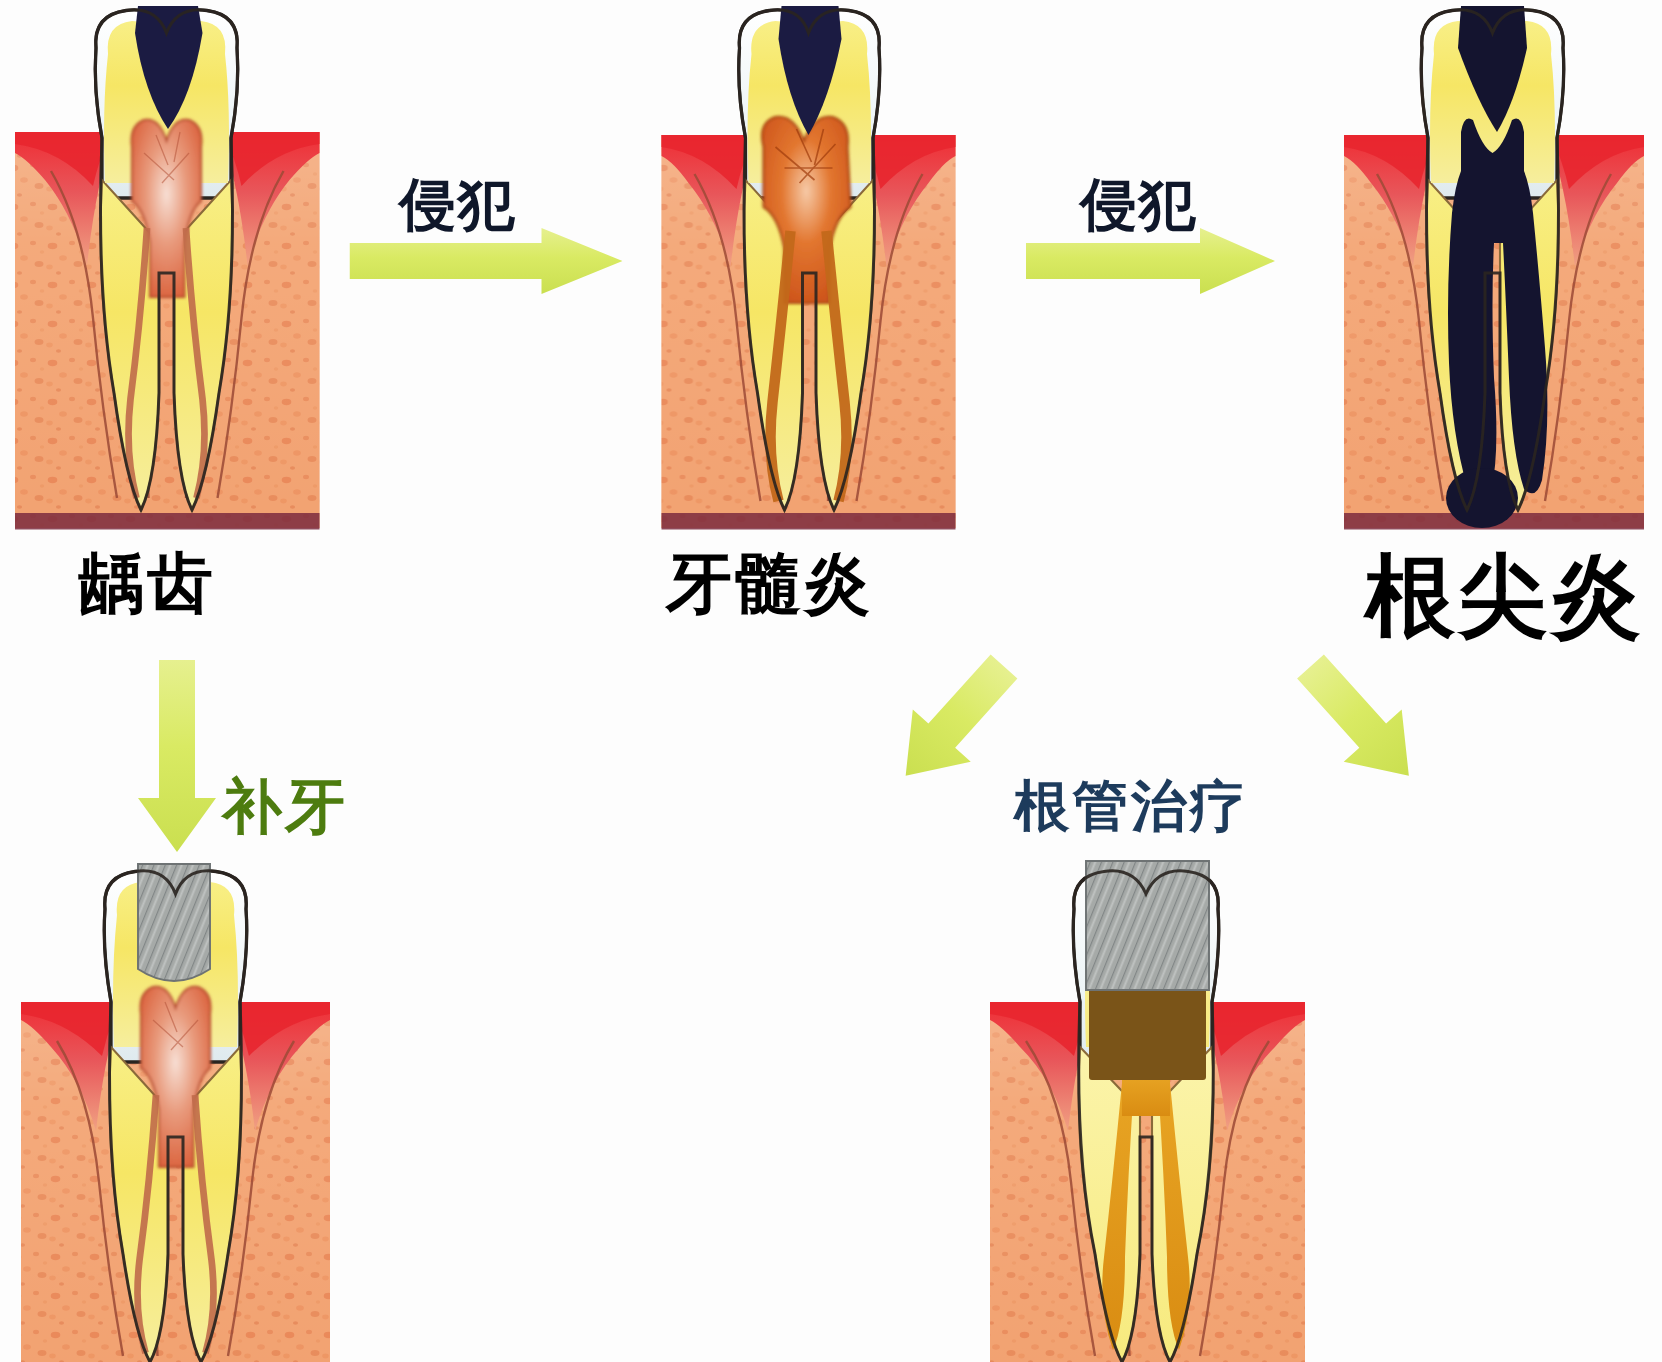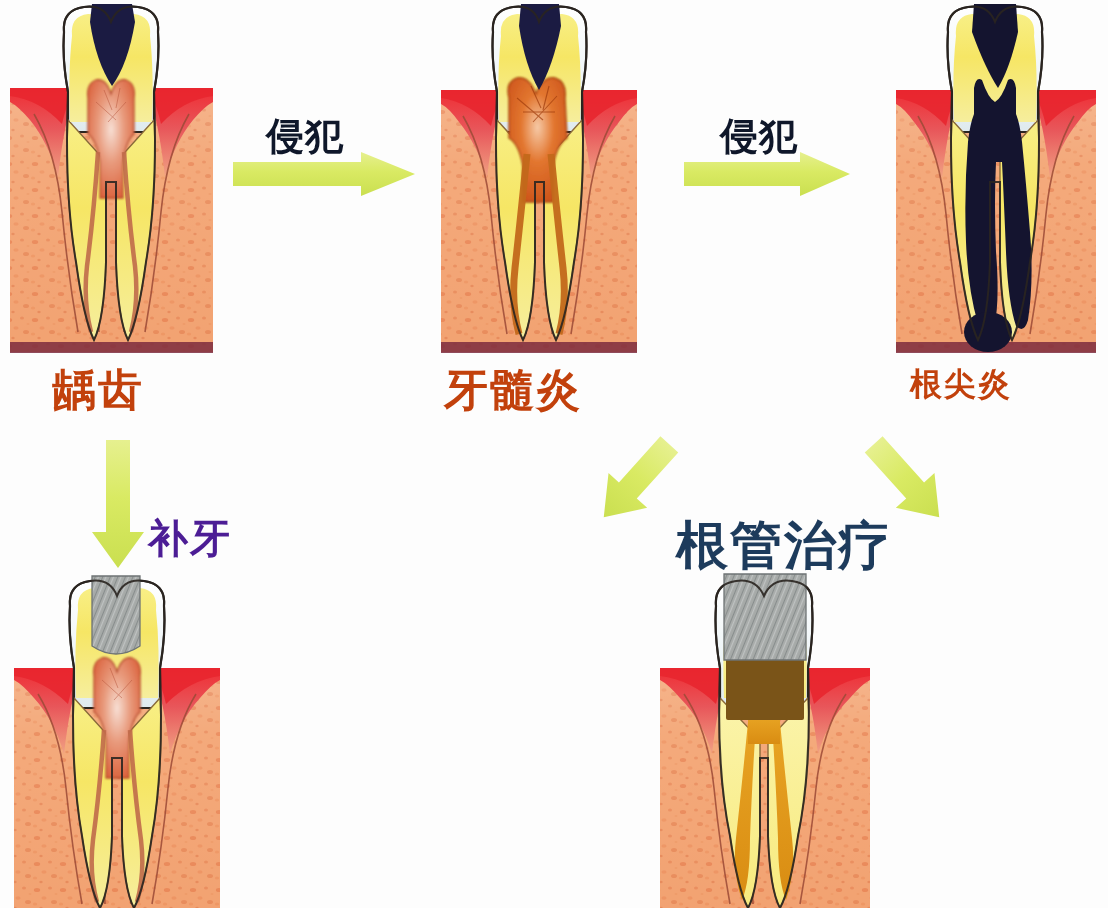--- a/index.html
+++ b/index.html
@@ -23,21 +23,21 @@
   .tooth {
     position: absolute;
   }
   .tooth svg { display: block; }
 
   
   .stage-label {
     position: absolute;
     font-family: "DejaVu Sans", "Liberation Sans", sans-serif;
     font-weight: 700;
-    color: #c2410c;
+    color: #000000;
     white-space: nowrap;
     letter-spacing: 2px;
     line-height: 1;
   }
 
   
   .arrow-caption {
     position: absolute;
     font-family: "DejaVu Sans", "Liberation Sans", sans-serif;
     font-weight: 700;
@@ -313,47 +313,47 @@
           <ellipse cx="98" cy="330" rx="24" ry="20"></ellipse>
         </g>
         <path d="M58 30 Q56 8 78 5 Q98 2 105 20 Q112 2 132 5 Q154 8 152 30
                  Q154 58 148 90 Q152 190 140 260 Q132 318 122 338
                  Q112 318 110 260 L110 180 L100 180 L100 260
                  Q98 318 88 338 Q78 318 70 260 Q58 190 62 90 Q56 58 58 30 Z" fill="none" stroke="#2a2520" stroke-width="2" opacity=".9"></path>
       </g>
     </svg>
   </div>
 
-  <div class="stage-label" style="left:910px; top:368px; font-size:32px;">根尖炎</div>
+  <div class="stage-label" style="left:910px; top:368px; font-size:60px;">根尖炎</div>
 
   <div class="arrow-shape" style="left:88px; top:440px;">
     <svg width="60" height="128" viewBox="0 0 60 128">
       <path d="M18 0 L42 0 L42 92 L56 92 L30 128 L4 92 L18 92 Z" fill="url(#arrowGrad)"></path>
     </svg>
   </div>
 
-  <div class="treat-caption" style="left:148px; top:518px; font-size:40px; color:#4c1d95;">补牙</div>
+  <div class="treat-caption" style="left:148px; top:518px; font-size:40px; color:#4d7c0f;">补牙</div>
 
   <div class="arrow-shape" style="left:588px; top:428px;">
     <svg width="120" height="110" viewBox="0 0 120 110">
       <g transform="rotate(42 60 55)">
         <path d="M38 12 L62 12 L62 74 L76 74 L50 110 L24 74 L38 74 Z" fill="url(#arrowGrad)"></path>
       </g>
     </svg>
   </div>
 
   <div class="arrow-shape" style="left:835px; top:428px;">
     <svg width="120" height="110" viewBox="0 0 120 110">
       <g transform="rotate(-42 60 55)">
         <path d="M58 12 L82 12 L82 74 L96 74 L70 110 L44 74 L58 74 Z" fill="url(#arrowGrad)"></path>
       </g>
     </svg>
   </div>
 
-  <div class="treat-caption" style="left:676px; top:519px; font-size:52px; color:#1d3b5c;">根管治疗</div>
+  <div class="treat-caption" style="left:676px; top:519px; font-size:37px; color:#1d3b5c;">根管治疗</div>
 
   <div class="tooth" style="left:6px; top:572px; width:222px; height:336px;">
     <svg viewBox="0 0 222 336" width="222" height="336">
       <g>
         <rect x="8" y="96" width="206" height="240" fill="url(#boneGrad)"></rect>
         <rect x="8" y="96" width="206" height="240" fill="url(#boneTex)" opacity=".55"></rect>
       </g>
       <g>
         <path d="M8 96 L76 96 Q64 128 58 182 Q48 148 28 126 Q16 112 8 108 Z" fill="url(#gumGrad)"></path>
         <path d="M214 96 L146 96 Q158 128 164 182 Q174 148 194 126 Q206 112 214 108 Z" fill="url(#gumGrad)"></path>

